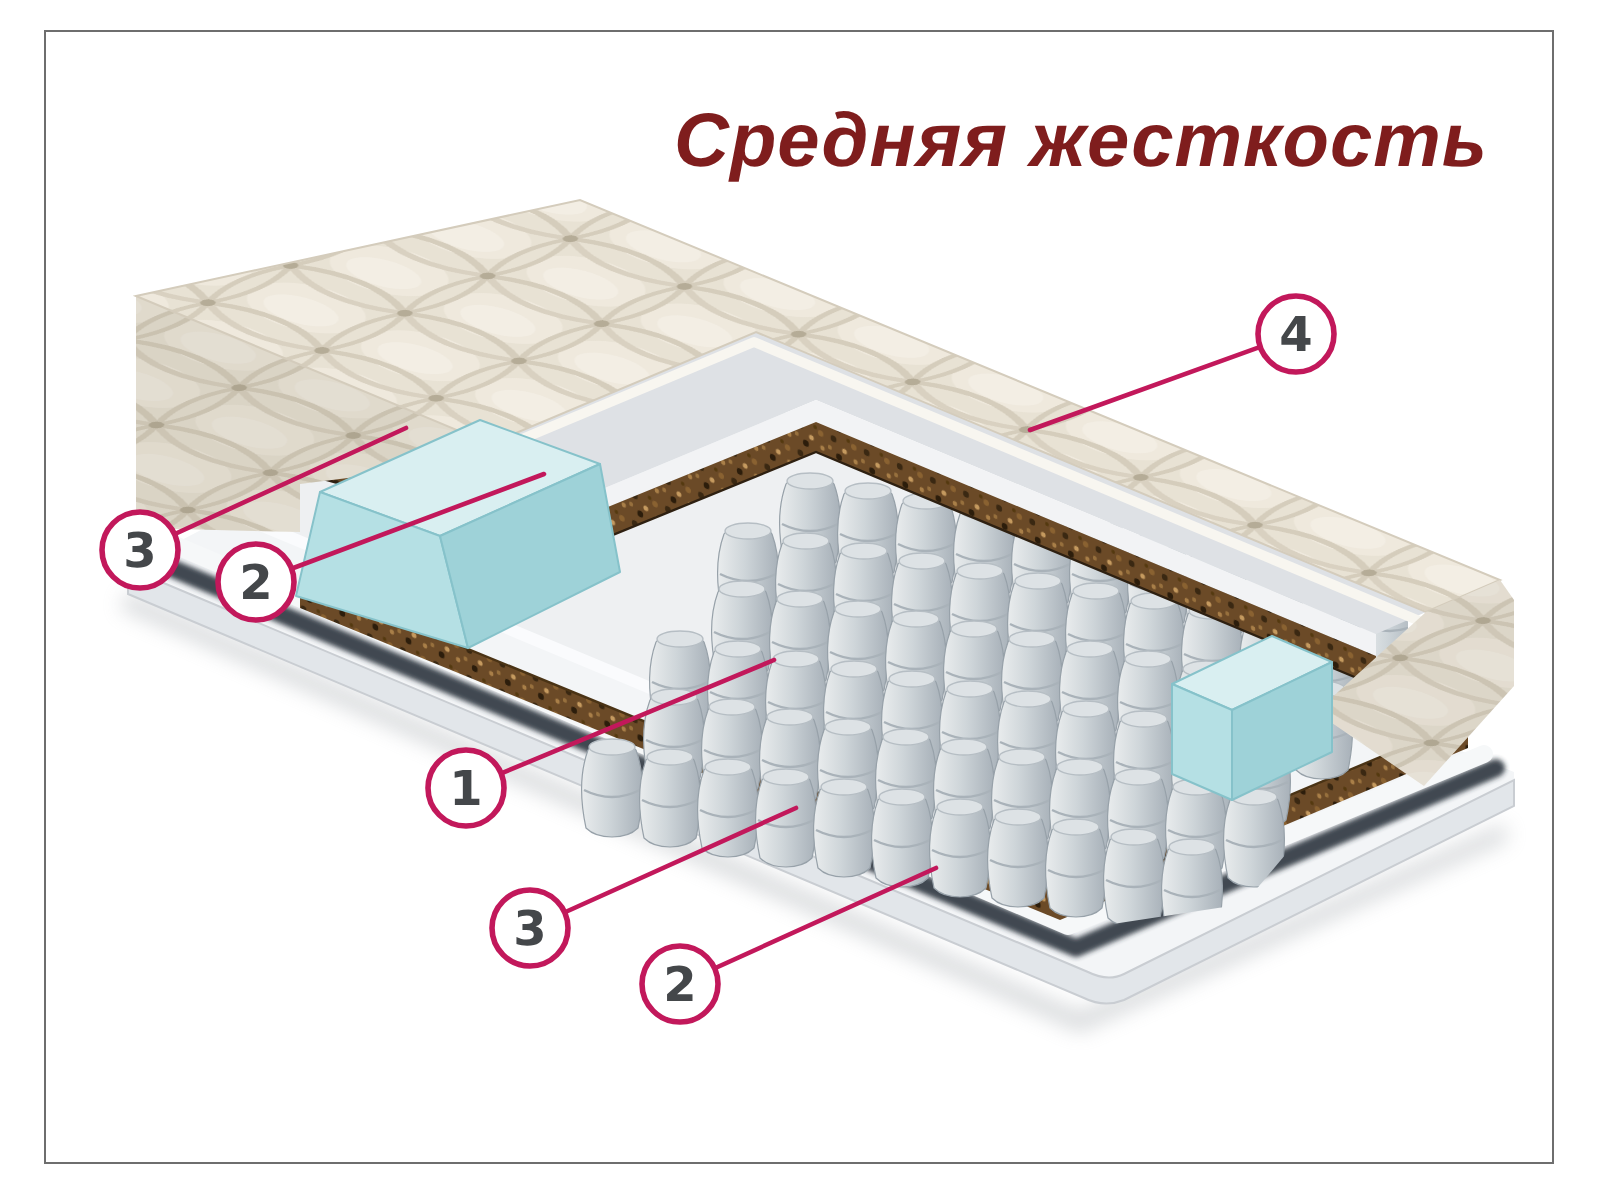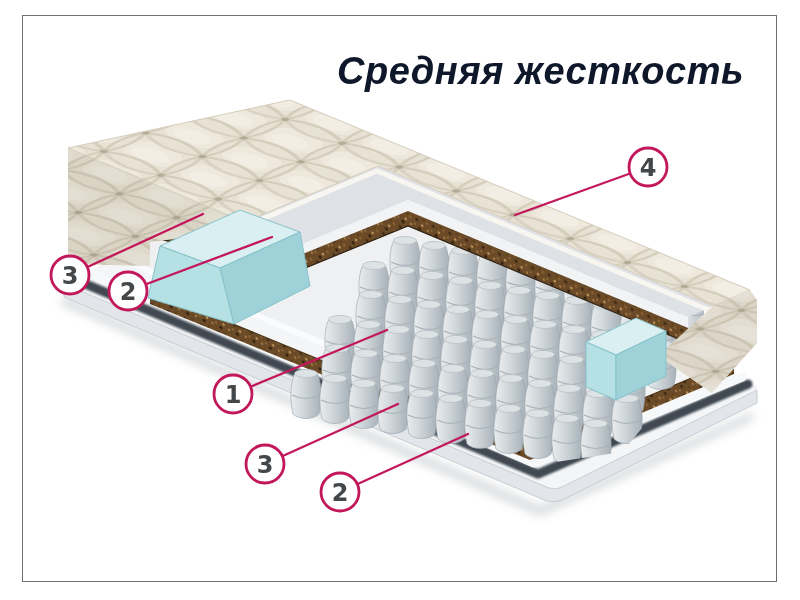--- a/index.html
+++ b/index.html
@@ -1,21 +1,21 @@
 <!DOCTYPE html>
 <html><head>
 <meta charset="utf-8">
 <style>
   html,body{margin:0;padding:0;background:#ffffff;}
   .stage{position:relative;width:800px;height:600px;background:#ffffff;overflow:hidden;
          font-family:"Liberation Sans",sans-serif;}
   .frame{position:absolute;left:22px;top:15px;width:755px;height:567px;
          border:1.4px solid #6e6e6e;box-sizing:border-box;pointer-events:none;}
   .title{position:absolute;top:50px;right:56px;font-size:38px;font-style:italic;
-         font-weight:600;color:#0f172a;letter-spacing:.5px;}
+         font-weight:600;color:#7f1d1d;letter-spacing:.5px;}
   svg{position:absolute;left:0;top:0;}
   .callout-num{font-family:"DejaVu Sans","Liberation Sans",sans-serif;font-weight:bold;
                font-size:24px;fill:#44474a;}
 </style>
 </head>
 <body>
 
 <div class="stage">
 
   <div class="title">Средняя жесткость</div>

